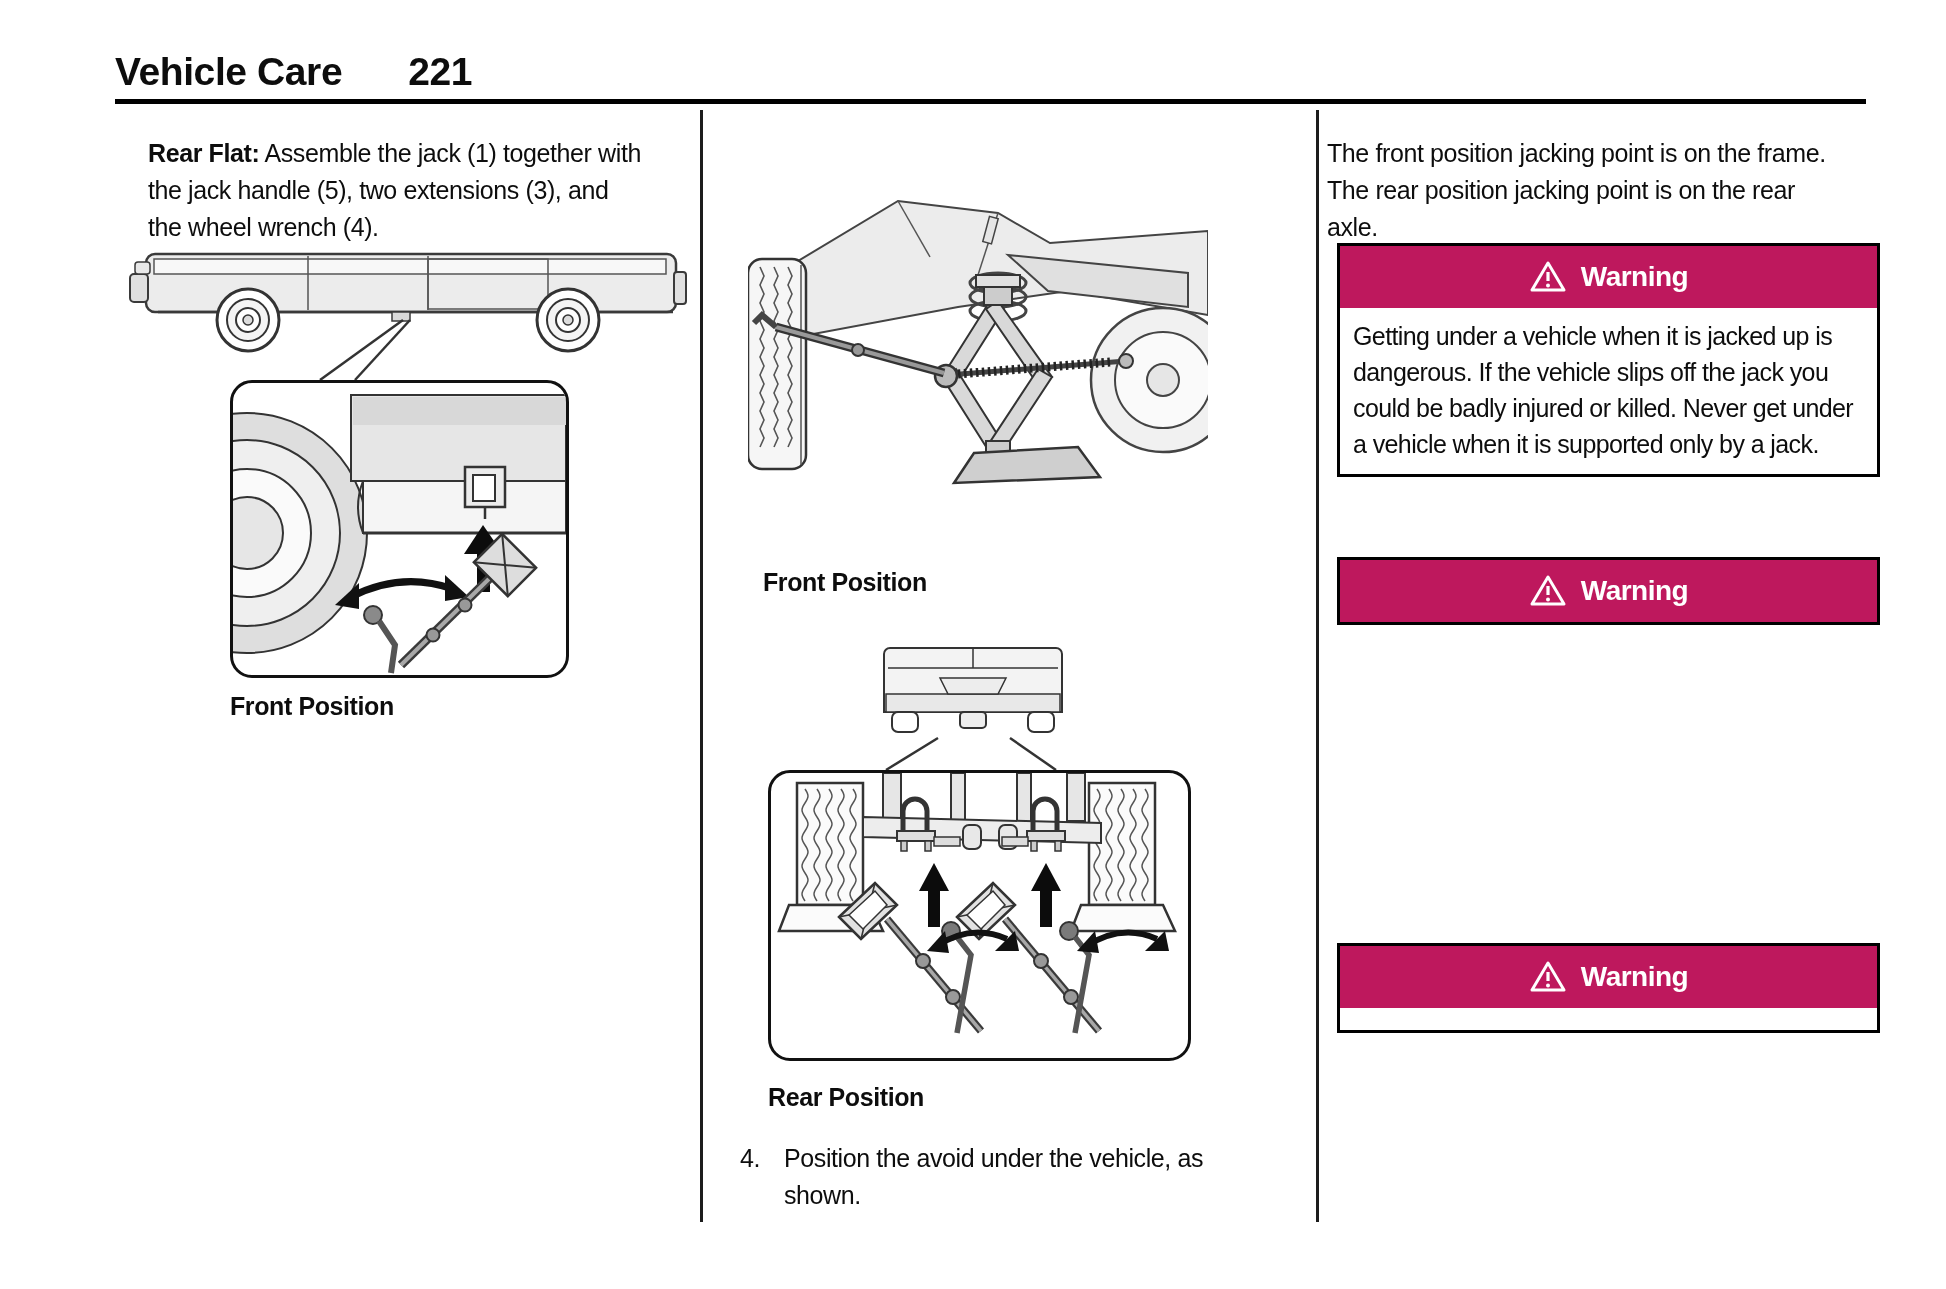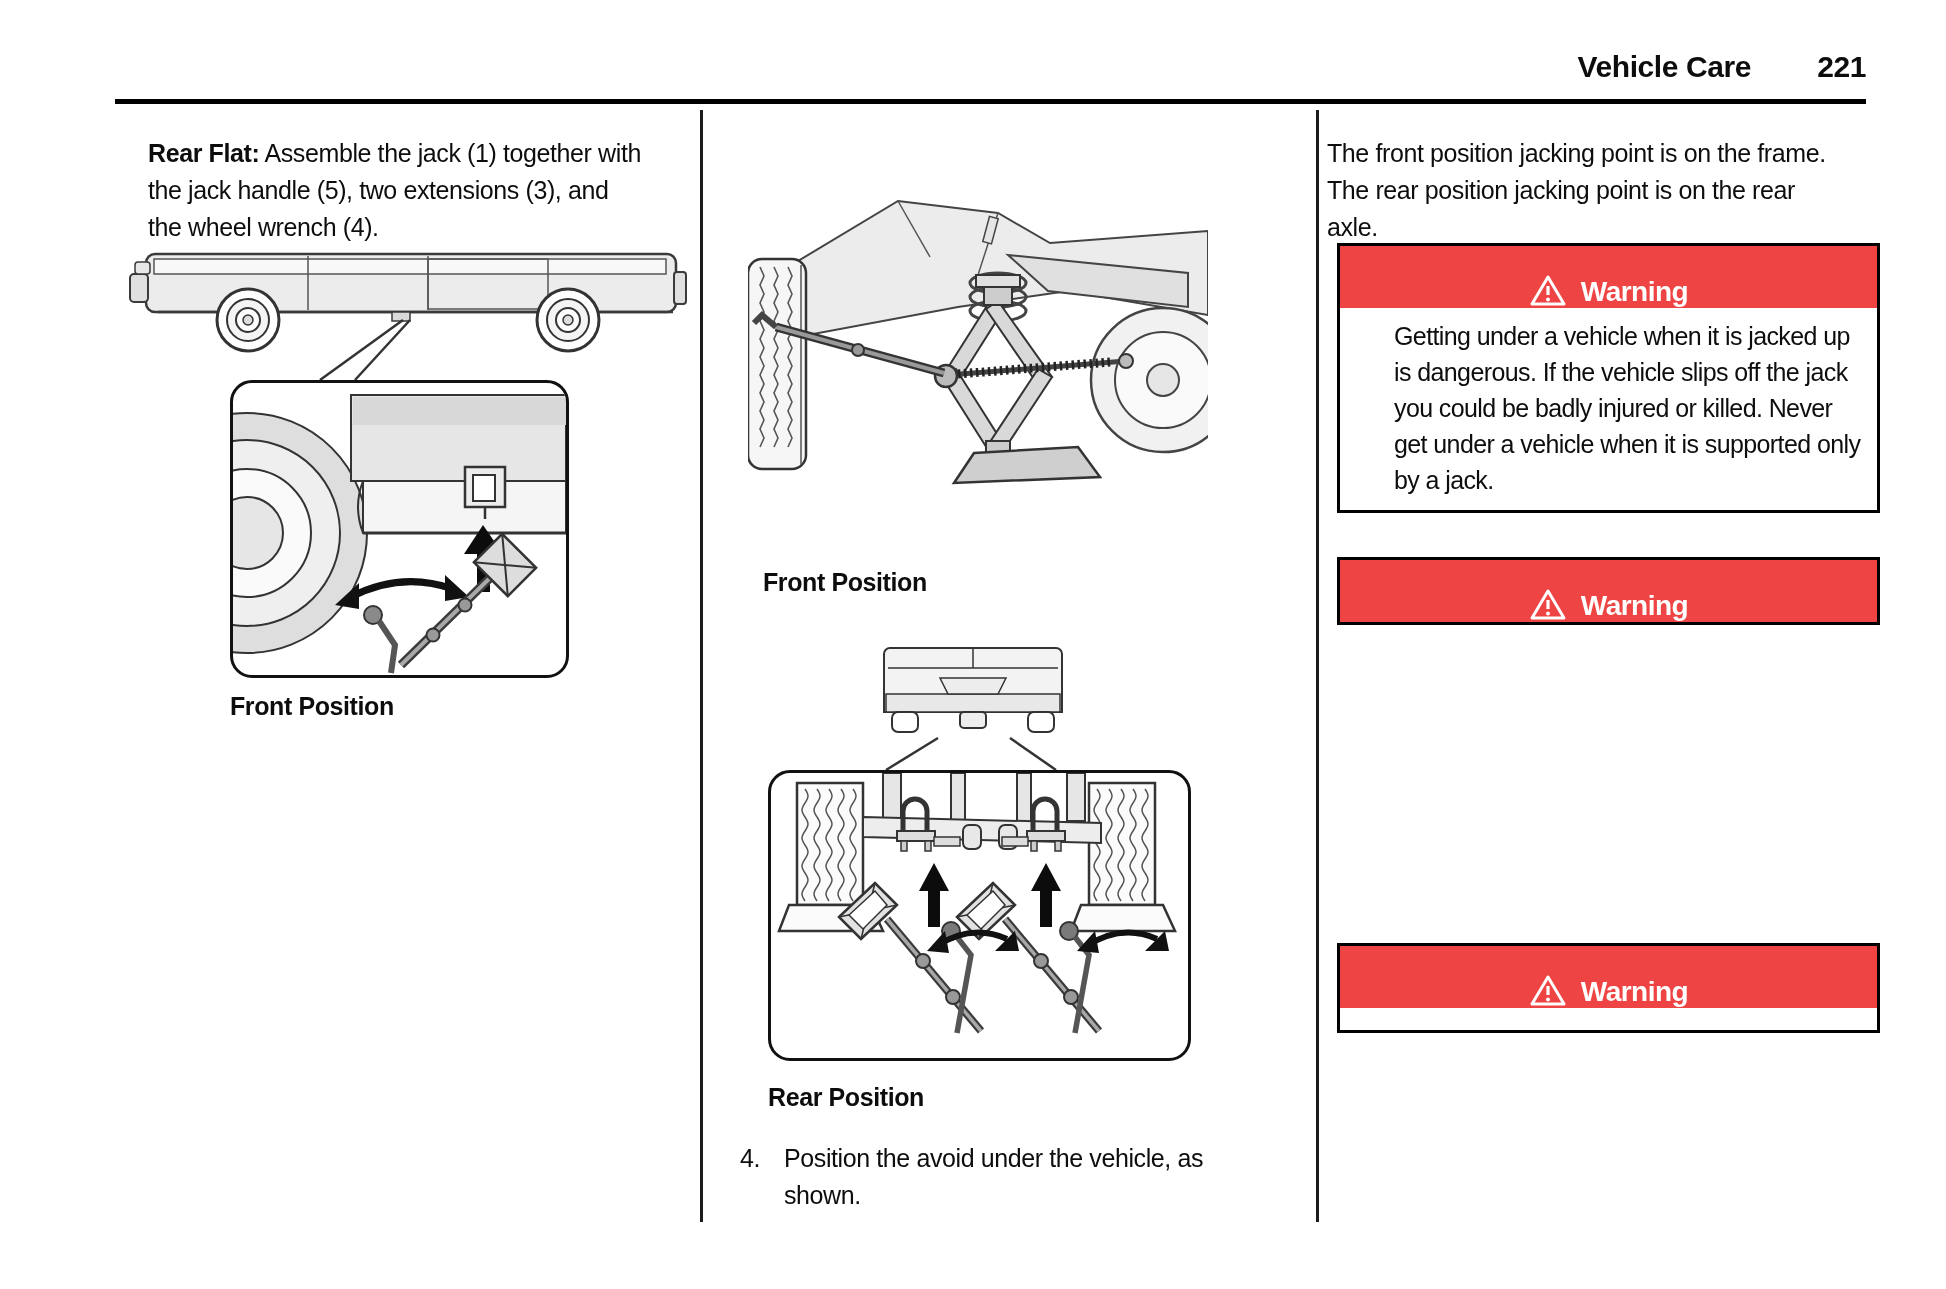--- a/index.html
+++ b/index.html
@@ -4,21 +4,21 @@
 <style>
   html,body { margin:0; padding:0; }
   body {
     width:1946px; height:1289px; position:relative; background:#ffffff;
     font-family:"Liberation Sans", sans-serif; color:#0d0d0d;
     letter-spacing:-0.4px; overflow:hidden;
   }
   .abs { position:absolute; }
 
   
-  .header-row { left:115px; top:50px; width:1751px; display:flex; justify-content:flex-end; align-items:baseline; gap:66px; font-weight:bold; font-size:30px; }
+  .header-row { left:115px; top:50px; width:1751px; display:flex; align-items:baseline; gap:66px; font-weight:bold; font-size:39px; }
   .header-rule { left:115px; top:99px; width:1751px; height:5px; background:#000; }
 
   
   .divider { top:110px; width:3px; height:1112px; background:#1c1c1c; }
   .divider-1 { left:700px; }
   .divider-2 { left:1316px; }
 
   
   .para { font-size:25px; line-height:37px; }
   .caption { font-weight:bold; font-size:25px; text-align:left; }
@@ -41,23 +41,23 @@
   .step-item { left:740px; top:1140px; width:520px; display:flex; }
   .step-num { width:44px; font-size:25px; line-height:37px; }
   .step-text { width:470px; font-size:25px; line-height:37px; }
 
   
   .right-intro { left:1327px; top:110px; width:515px; }
   .warning-box { left:1337px; width:543px; border:3px solid #000; background:#fff; box-sizing:border-box; }
   .warning-1 { top:243px; }
   .warning-2 { top:557px; }
   .warning-3 { top:943px; }
-  .warning-header { background:#ef4444; color:#fff; height:62px; display:flex; align-items:flex-end; justify-content:center; gap:14px; }
+  .warning-header { background:#be185d; color:#fff; height:62px; display:flex; align-items:center; justify-content:center; gap:14px; }
   .warning-title { font-weight:bold; font-size:28px; letter-spacing:-0.5px; }
-  .warning-body { padding:10px 13px 12px 13px; font-size:25px; line-height:36px; letter-spacing:-0.6px;margin-left:41px; }
+  .warning-body { padding:10px 13px 12px 13px; font-size:25px; line-height:36px; letter-spacing:-0.6px; }
   .continued { text-align:right; }
 
   svg { display:block; }
 </style>
 </head>
 <body>
 
 <div class="abs header-row">
   <span>Vehicle Care</span>
   <span>221</span>

